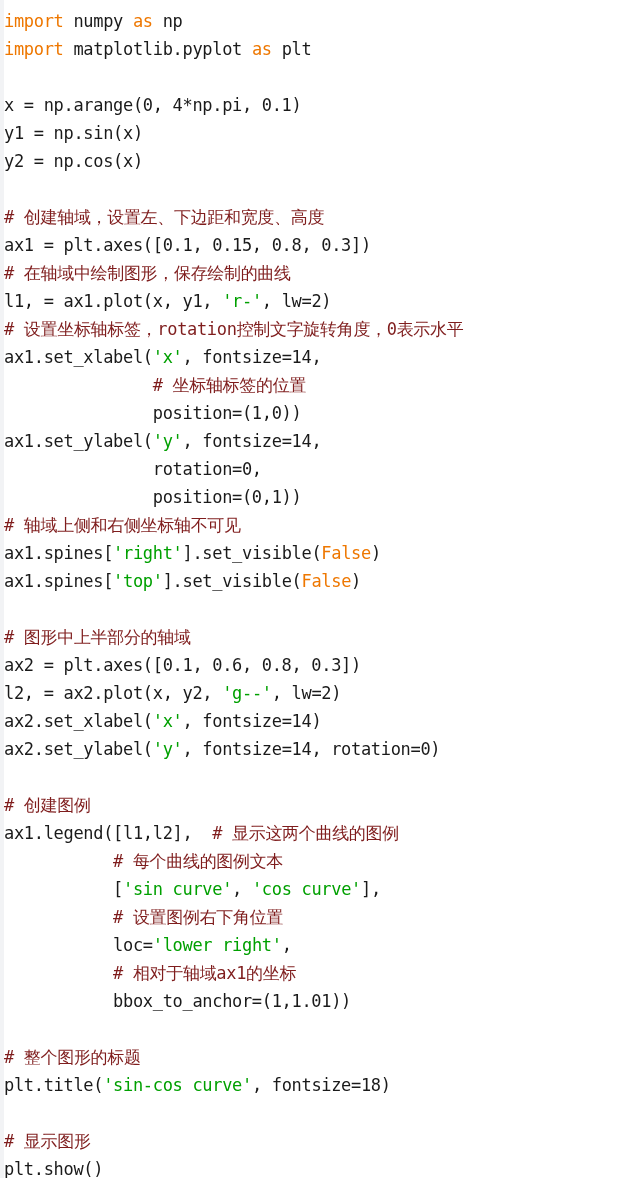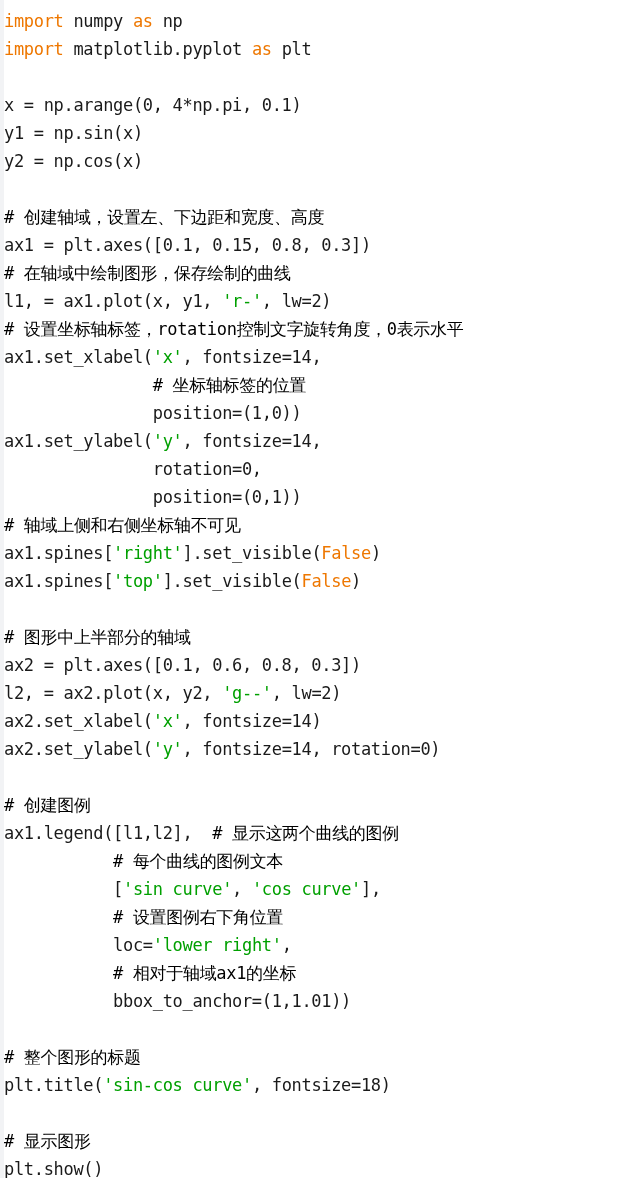--- a/index.html
+++ b/index.html
@@ -44,21 +44,21 @@
     color: #1a1a1a;
     -webkit-font-smoothing: none;
   }
   .ln {
     display: block;
     height: 28px;
     white-space: pre;
   }
   .tok-kw  { color: #ee7700; }
   .tok-str { color: #00a000; }
-  .tok-com { color: #000000; }
+  .tok-com { color: #7f1d1d; }
   .tok-txt { color: #1a1a1a; }
   .tok-com .cjk,
   .cjk {
     font-family: "DejaVu Sans", "Liberation Sans", sans-serif;
   }
 </style>
 </head>
 <body>
 
 <div id="code-surface">

